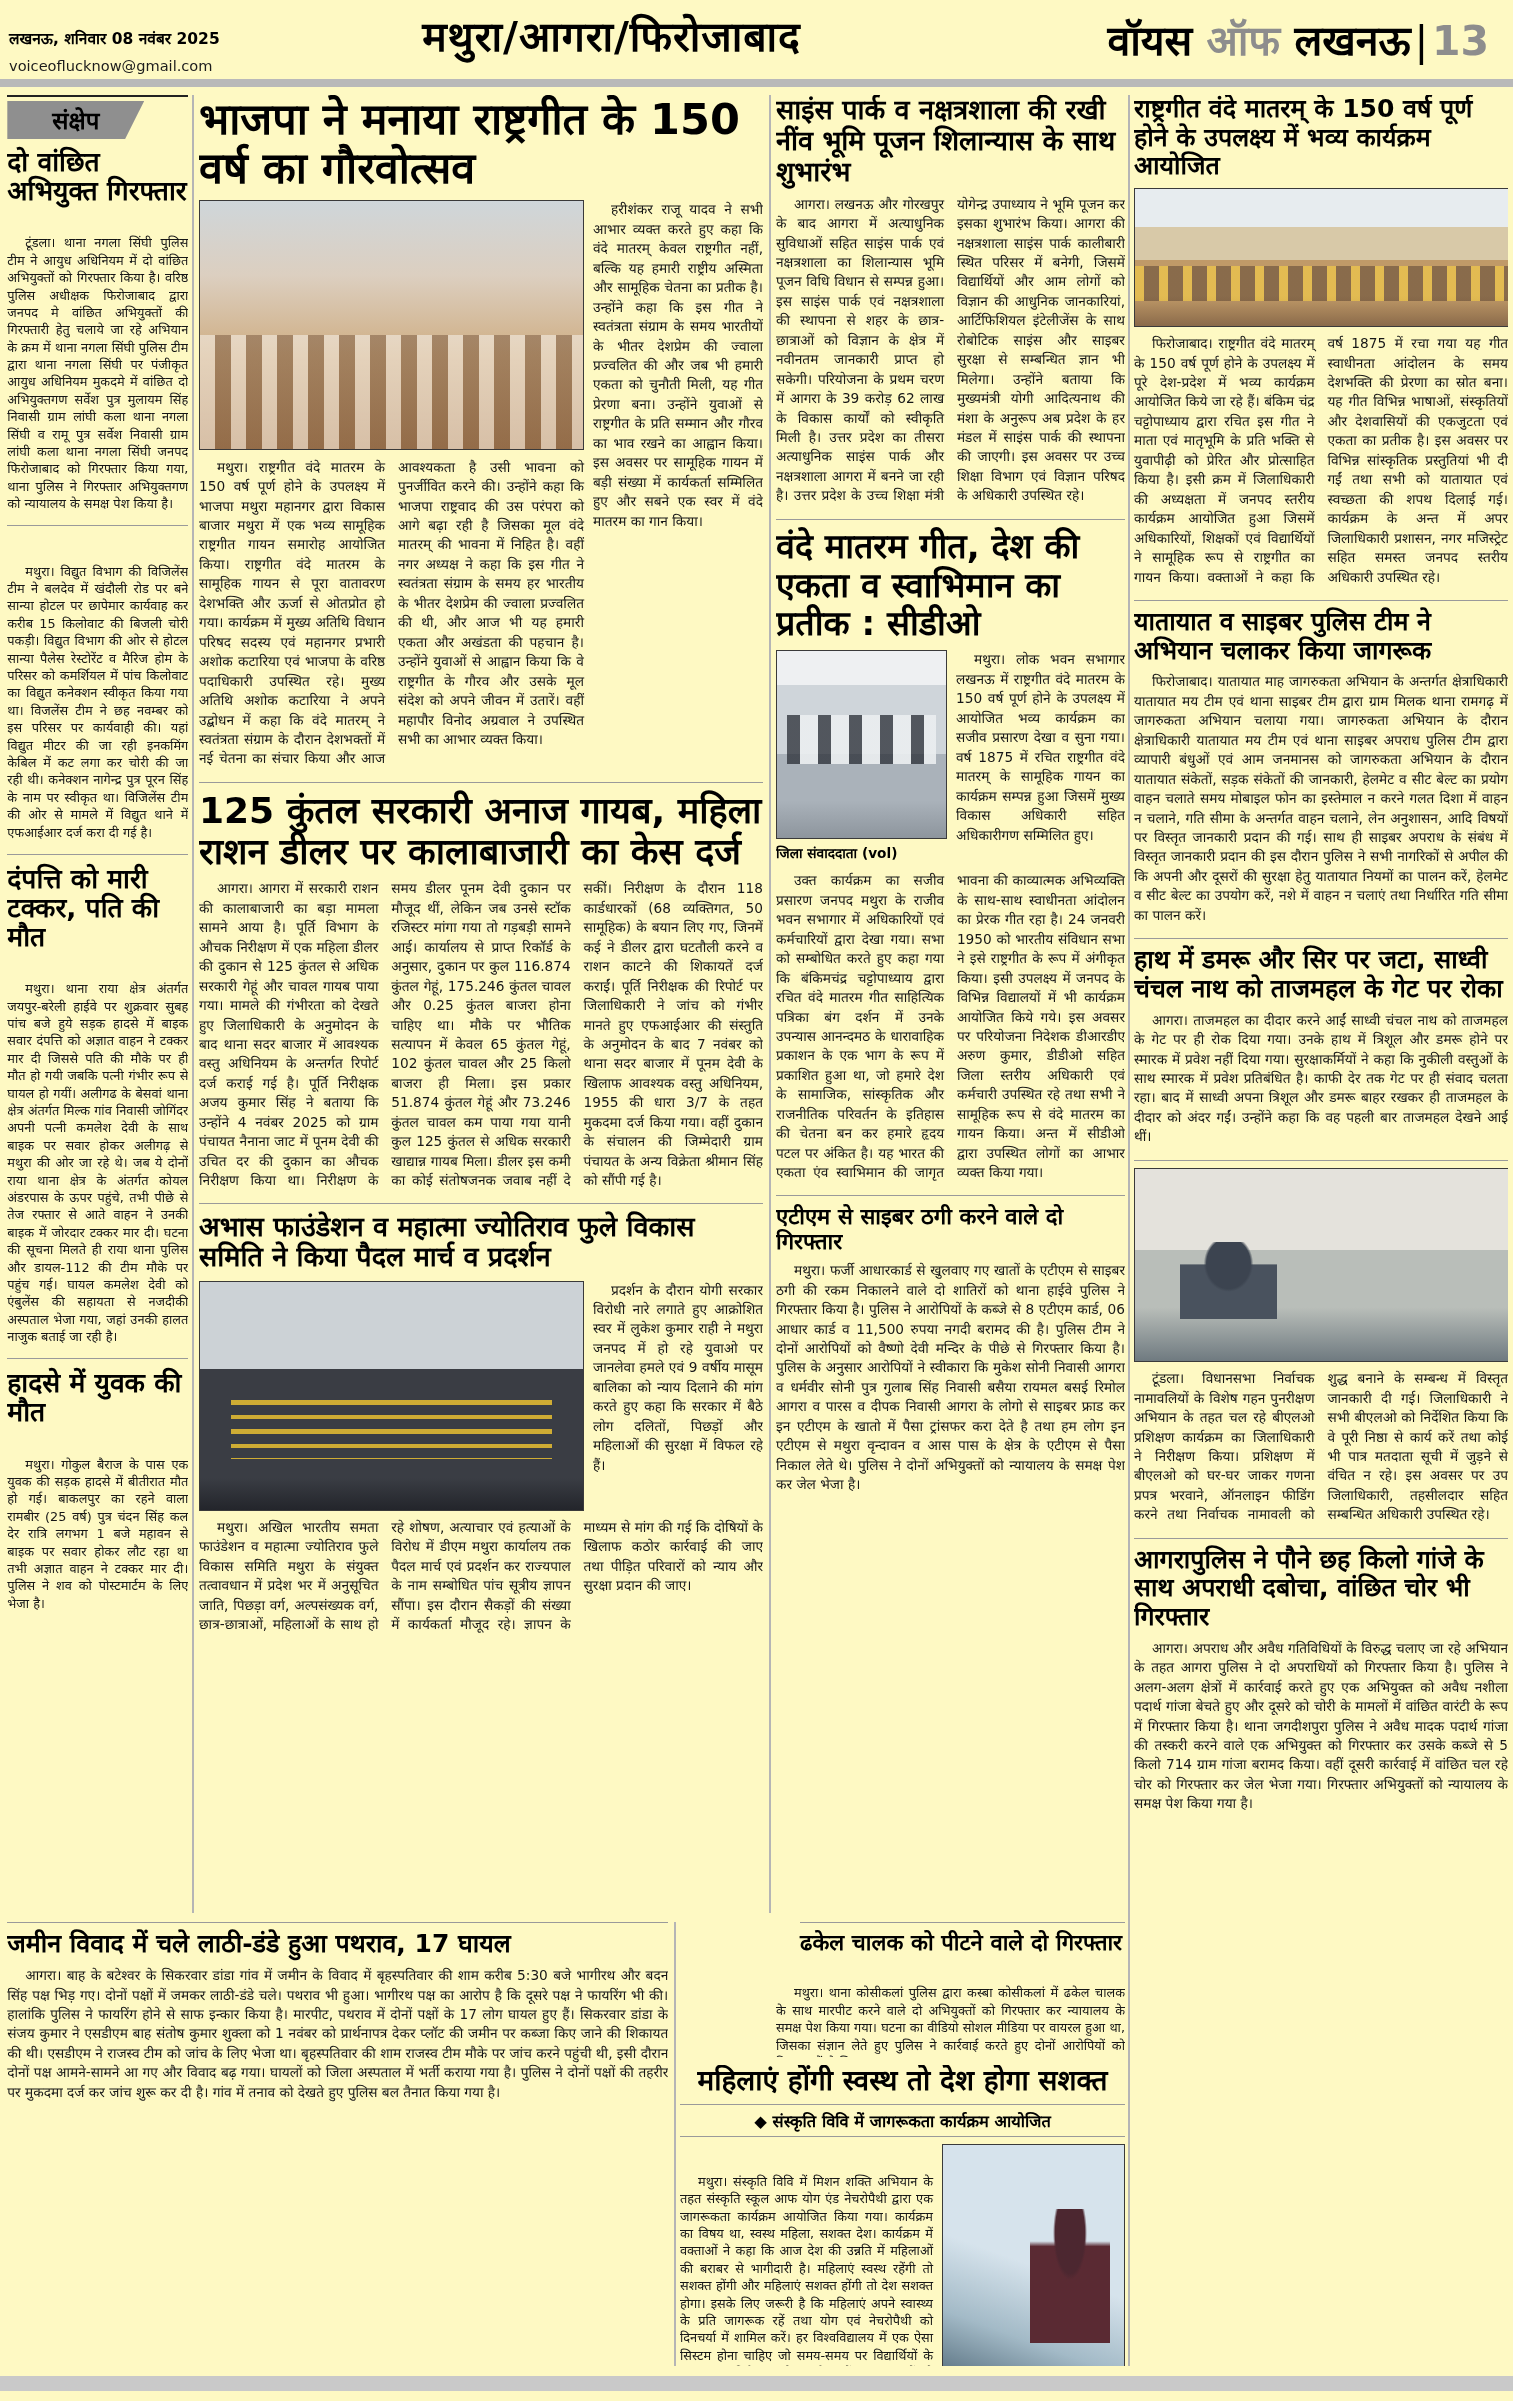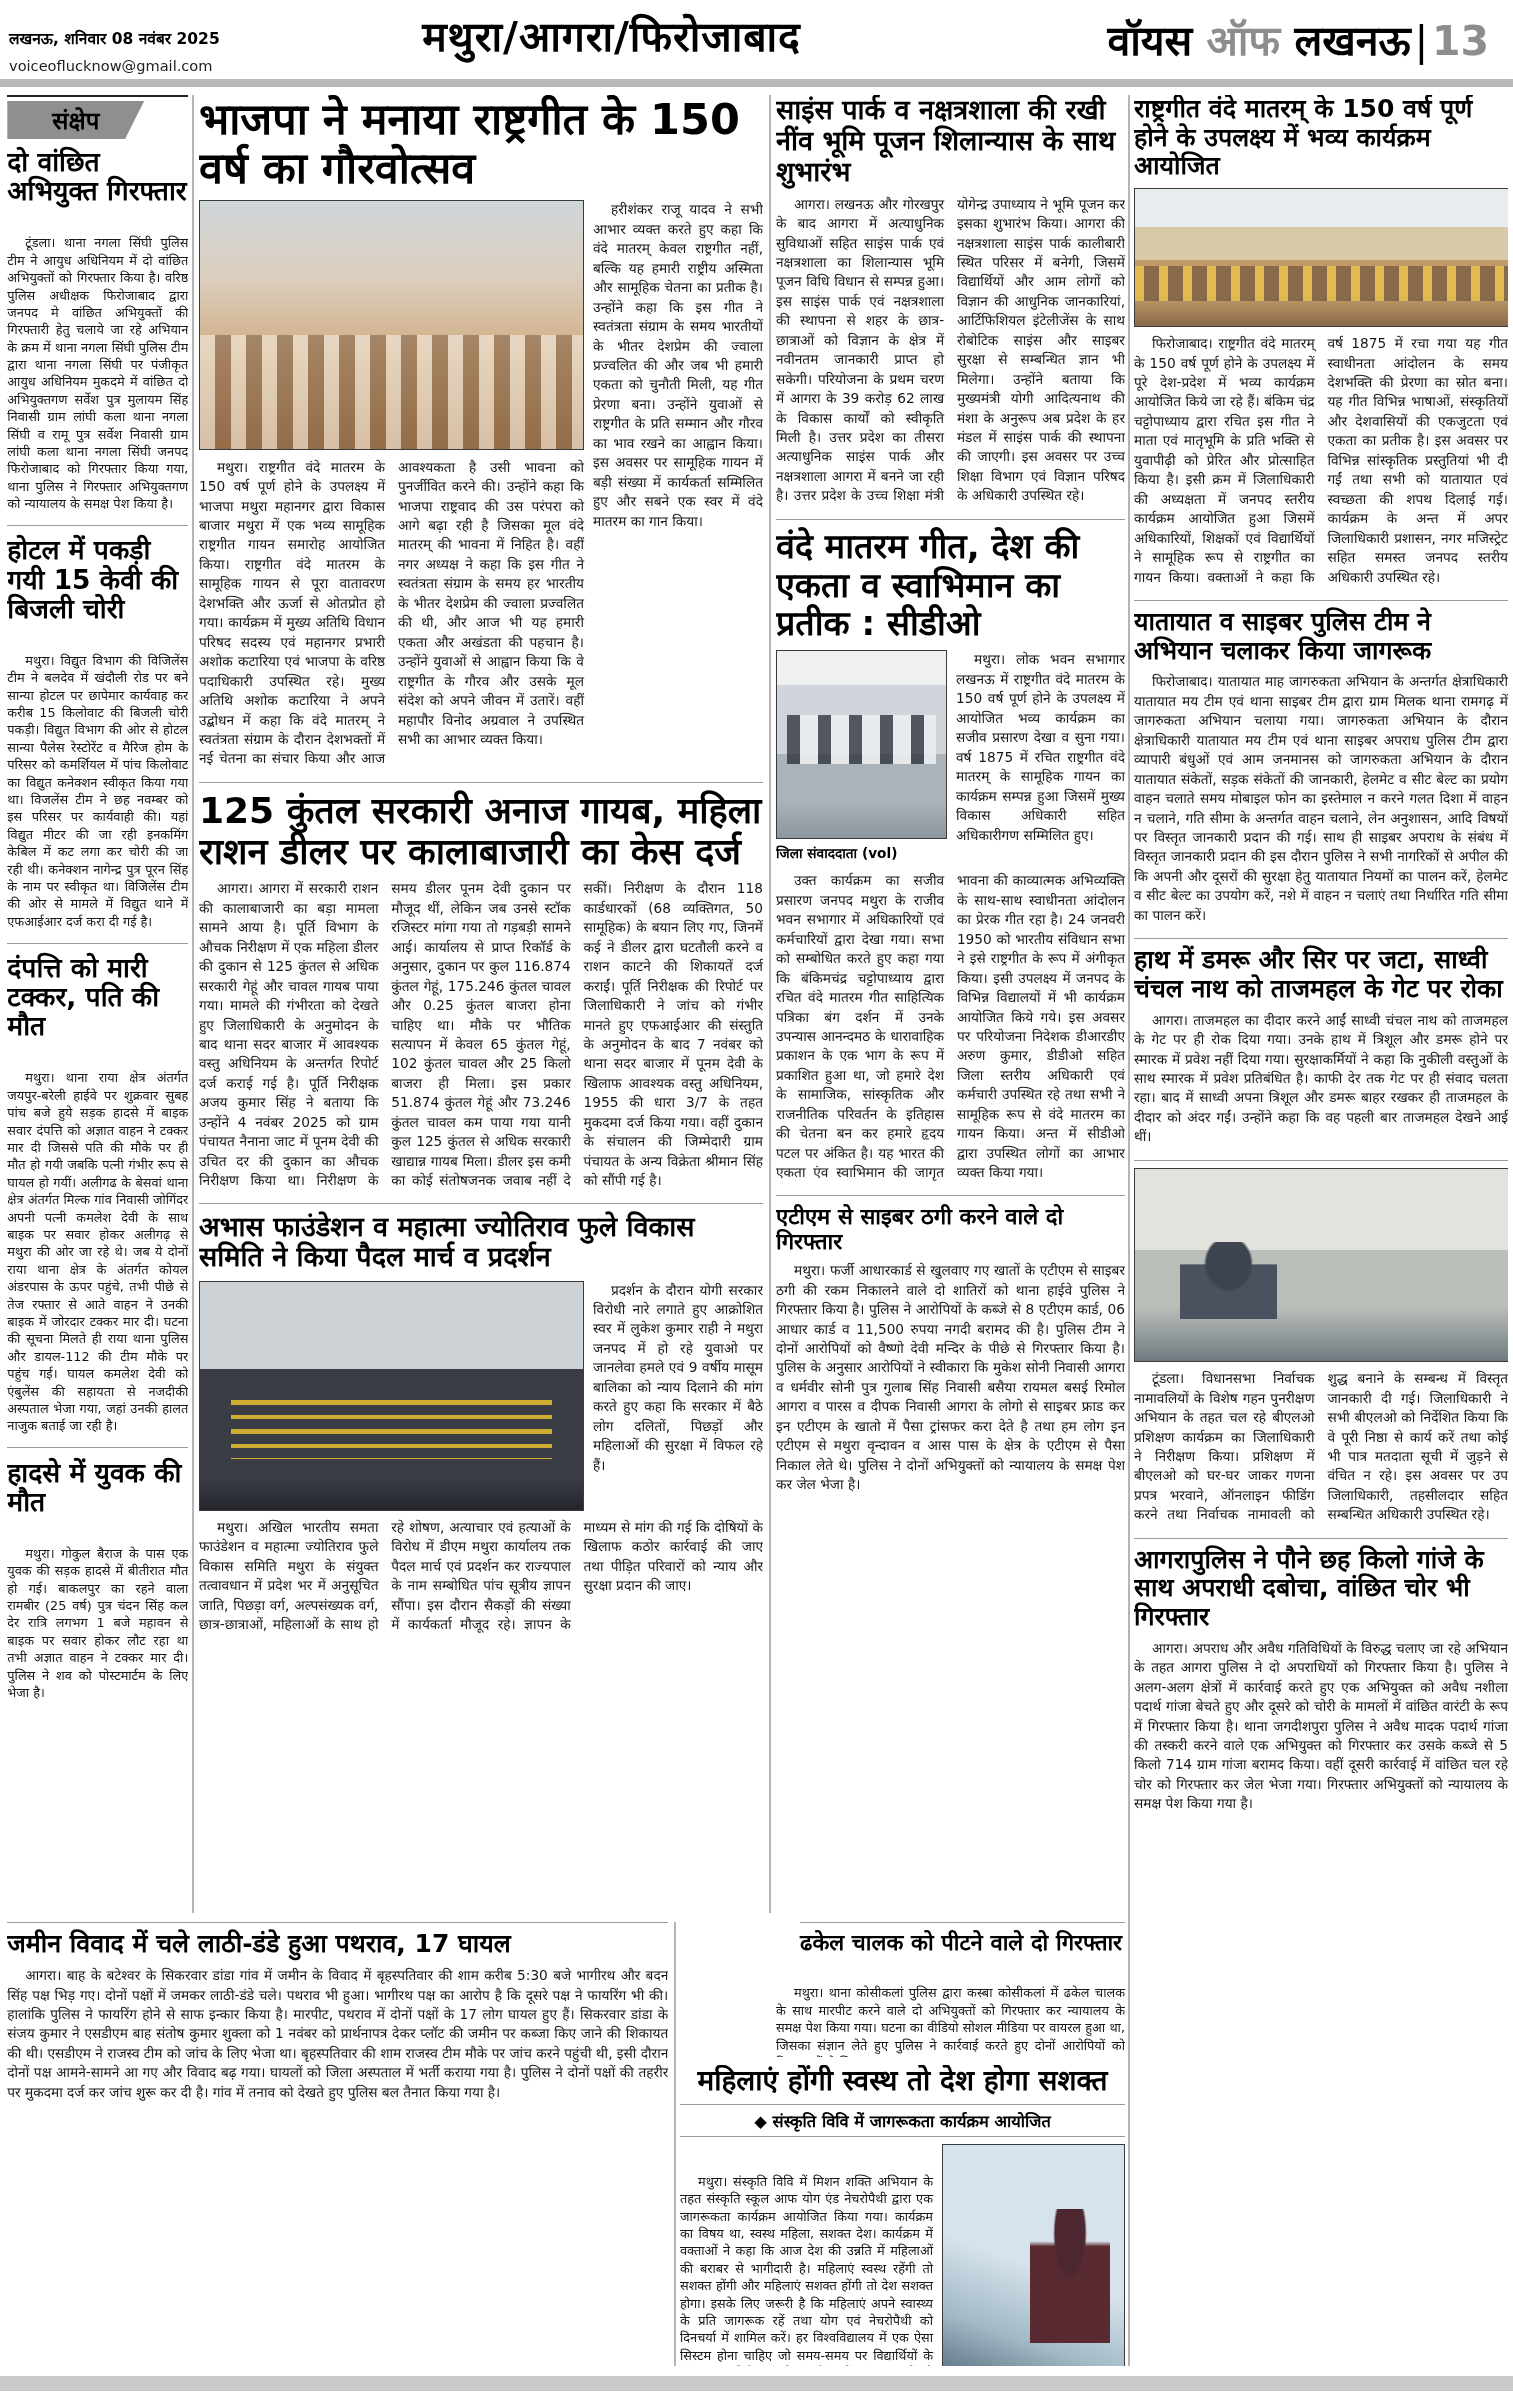--- a/index.html
+++ b/index.html
@@ -1,16 +1,16 @@
 <!DOCTYPE html>
 <html style="font-size:14.6px"><head>
 <meta charset="utf-8">
 <style>
   html,body{margin:0;padding:0;background:#e9e9e9;}
-  #canvas{position:relative;width:1513px;height:2401px;background:#ffffff;overflow:hidden;
+  #canvas{position:relative;width:1513px;height:2401px;background:#fef9c3;overflow:hidden;
           font-family:"DejaVu Sans",sans-serif;color:#141414;}
   
   .date-line{position:absolute;left:9px;top:27px;font-size:15.5px;font-weight:bold;color:#000;}
   .email-line{position:absolute;left:9px;top:57px;font-size:14.6px;color:#1c1c1c;}
   .section-title{position:absolute;left:274px;top:7.3px;width:675px;text-align:center;
                  font-size:41px;font-weight:800;color:#000;letter-spacing:0.9px;}
   .brand{position:absolute;right:24px;top:11px;font-size:41px;font-weight:800;color:#000;white-space:nowrap;}
   .brand .gray{color:#8d8d8d;}
   .brand .sep{font-weight:400;color:#000;padding:0 3.7px;}
   .brand .pg{color:#8d8d8d;}
@@ -102,21 +102,20 @@
 
   <div id="sidebar" class="col">
     <div class="kicker-wrap">
       <div class="kicker">संक्षेप</div>
     </div>
     <div class="art first">
       <div class="hl h-brief">दो वांछित अभियुक्त गिरफ्तार</div>
       <div class="body small">टूंडला। थाना नगला सिंघी पुलिस टीम ने आयुध अधिनियम में दो वांछित अभियुक्तों को गिरफ्तार किया है। वरिष्ठ पुलिस अधीक्षक फिरोजाबाद द्वारा जनपद मे वांछित अभियुक्तों की गिरफ्तारी हेतु चलाये जा रहे अभियान के क्रम में थाना नगला सिंघी पुलिस टीम द्वारा थाना नगला सिंघी पर पंजीकृत आयुध अधिनियम मुकदमे में वांछित दो अभियुक्तगण सर्वेश पुत्र मुलायम सिंह निवासी ग्राम लांघी कला थाना नगला सिंघी व रामू पुत्र सर्वेश निवासी ग्राम लांघी कला थाना नगला सिंघी जनपद फिरोजाबाद को गिरफ्तार किया गया, थाना पुलिस ने गिरफ्तार अभियुक्तगण को न्यायालय के समक्ष पेश किया है।</div>
     </div>
     <div class="art">
-      <div class="hl h-brief">होटल में पकड़ी गयी 15 केवी की बिजली चोरी</div>
       <div class="body small">मथुरा। विद्युत विभाग की विजिलेंस टीम ने बलदेव में खंदौली रोड पर बने सान्या होटल पर छापेमार कार्यवाह कर करीब 15 किलोवाट की बिजली चोरी पकड़ी। विद्युत विभाग की ओर से होटल सान्या पैलेस रेस्टोरेंट व मैरिज होम के परिसर को कमर्शियल में पांच किलोवाट का विद्युत कनेक्शन स्वीकृत किया गया था। विजलेंस टीम ने छह नवम्बर को इस परिसर पर कार्यवाही की। यहां विद्युत मीटर की जा रही इनकमिंग केबिल में कट लगा कर चोरी की जा रही थी। कनेक्शन नागेन्द्र पुत्र पूरन सिंह के नाम पर स्वीकृत था। विजिलेंस टीम की ओर से मामले में विद्युत थाने में एफआईआर दर्ज करा दी गई है।</div>
     </div>
     <div class="art">
       <div class="hl h-brief">दंपत्ति को मारी टक्कर, पति की मौत</div>
       <div class="body small">मथुरा। थाना राया क्षेत्र अंतर्गत जयपुर-बरेली हाईवे पर शुक्रवार सुबह पांच बजे हुये सड़क हादसे में बाइक सवार दंपत्ति को अज्ञात वाहन ने टक्कर मार दी जिससे पति की मौके पर ही मौत हो गयी जबकि पत्नी गंभीर रूप से घायल हो गयीं। अलीगढ के बेसवां थाना क्षेत्र अंतर्गत मिल्क गांव निवासी जोगिंदर अपनी पत्नी कमलेश देवी के साथ बाइक पर सवार होकर अलीगढ़ से मथुरा की ओर जा रहे थे। जब ये दोनों राया थाना क्षेत्र के अंतर्गत कोयल अंडरपास के ऊपर पहुंचे, तभी पीछे से तेज रफ्तार से आते वाहन ने उनकी बाइक में जोरदार टक्कर मार दी। घटना की सूचना मिलते ही राया थाना पुलिस और डायल-112 की टीम मौके पर पहुंच गई। घायल कमलेश देवी को एंबुलेंस की सहायता से नजदीकी अस्पताल भेजा गया, जहां उनकी हालत नाजुक बताई जा रही है।</div>
     </div>
     <div class="art">
       <div class="hl h-brief">हादसे में युवक की मौत</div>
       <div class="body small">मथुरा। गोकुल बैराज के पास एक युवक की सड़क हादसे में बीतीरात मौत हो गई। बाकलपुर का रहने वाला रामबीर (25 वर्ष) पुत्र चंदन सिंह कल देर रात्रि लगभग 1 बजे महावन से बाइक पर सवार होकर लौट रहा था तभी अज्ञात वाहन ने टक्कर मार दी। पुलिस ने शव को पोस्टमार्टम के लिए भेजा है।</div>
     </div>

